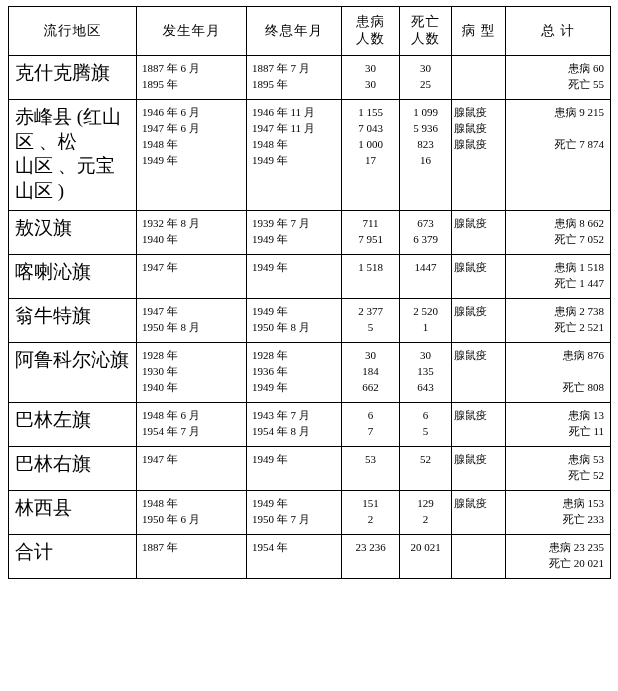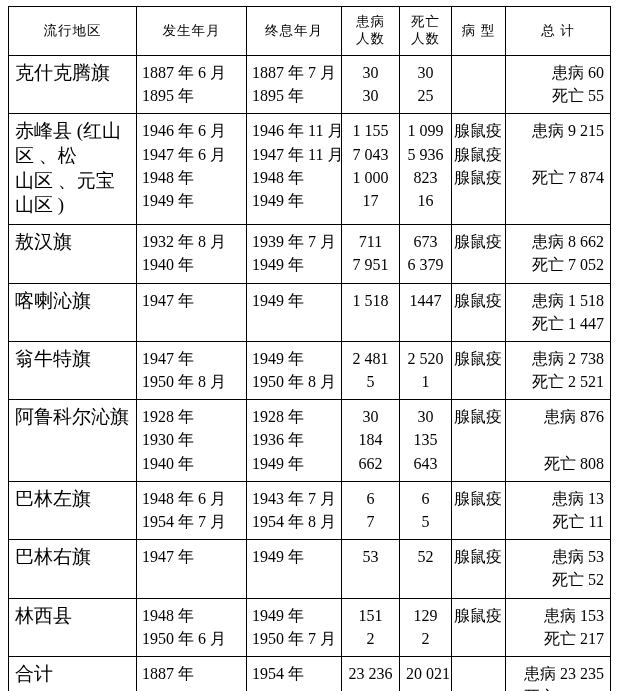--- a/index.html
+++ b/index.html
@@ -74,21 +74,21 @@
 
   .cellpad {
     padding: 5px 6px 6px 6px;
   }
   .region {
     line-height: 1.3;
     font-size: 19px;
   }
   .lines {
     line-height: 1.45;
-    font-size: 16px;
+    font-size: 11px;
     white-space: nowrap;
   }
   .lines.right { text-align: center; }
   .lines .ln { display: block; min-height: 16px; }
   .lines .ln.blank { color: transparent; }
   .pad-left { padding-left: 5px; }
   .pad-right { padding-right: 6px; }
   .type { text-align: left; padding-left: 2px; }
   .total { text-align: right; padding-left: 6px; }
 </style>
@@ -326,21 +326,21 @@
             </div>
           </td>
           <td>
             <div class="cellpad lines pad-left">
               <span class="ln">1949 年</span>
               <span class="ln">1950 年 8 月</span>
             </div>
           </td>
           <td>
             <div class="cellpad lines right pad-right">
-              <span class="ln">2 481</span>
+              <span class="ln">2 377</span>
               <span class="ln">5</span>
             </div>
           </td>
           <td>
             <div class="cellpad lines right pad-right">
               <span class="ln">2 520</span>
               <span class="ln">1</span>
             </div>
           </td>
           <td>
@@ -523,21 +523,21 @@
           </td>
           <td>
             <div class="cellpad lines type">
               <span class="ln">腺鼠疫</span>
               <span class="ln blank">&nbsp;</span>
             </div>
           </td>
           <td>
             <div class="cellpad lines total">
               <span class="ln">患病 153</span>
-              <span class="ln">死亡 217</span>
+              <span class="ln">死亡 233</span>
             </div>
           </td>
         </tr>
         <tr class="grp">
           <td>
             <div class="cellpad region">
               <div>合计</div>
             </div>
           </td>
           <td>

